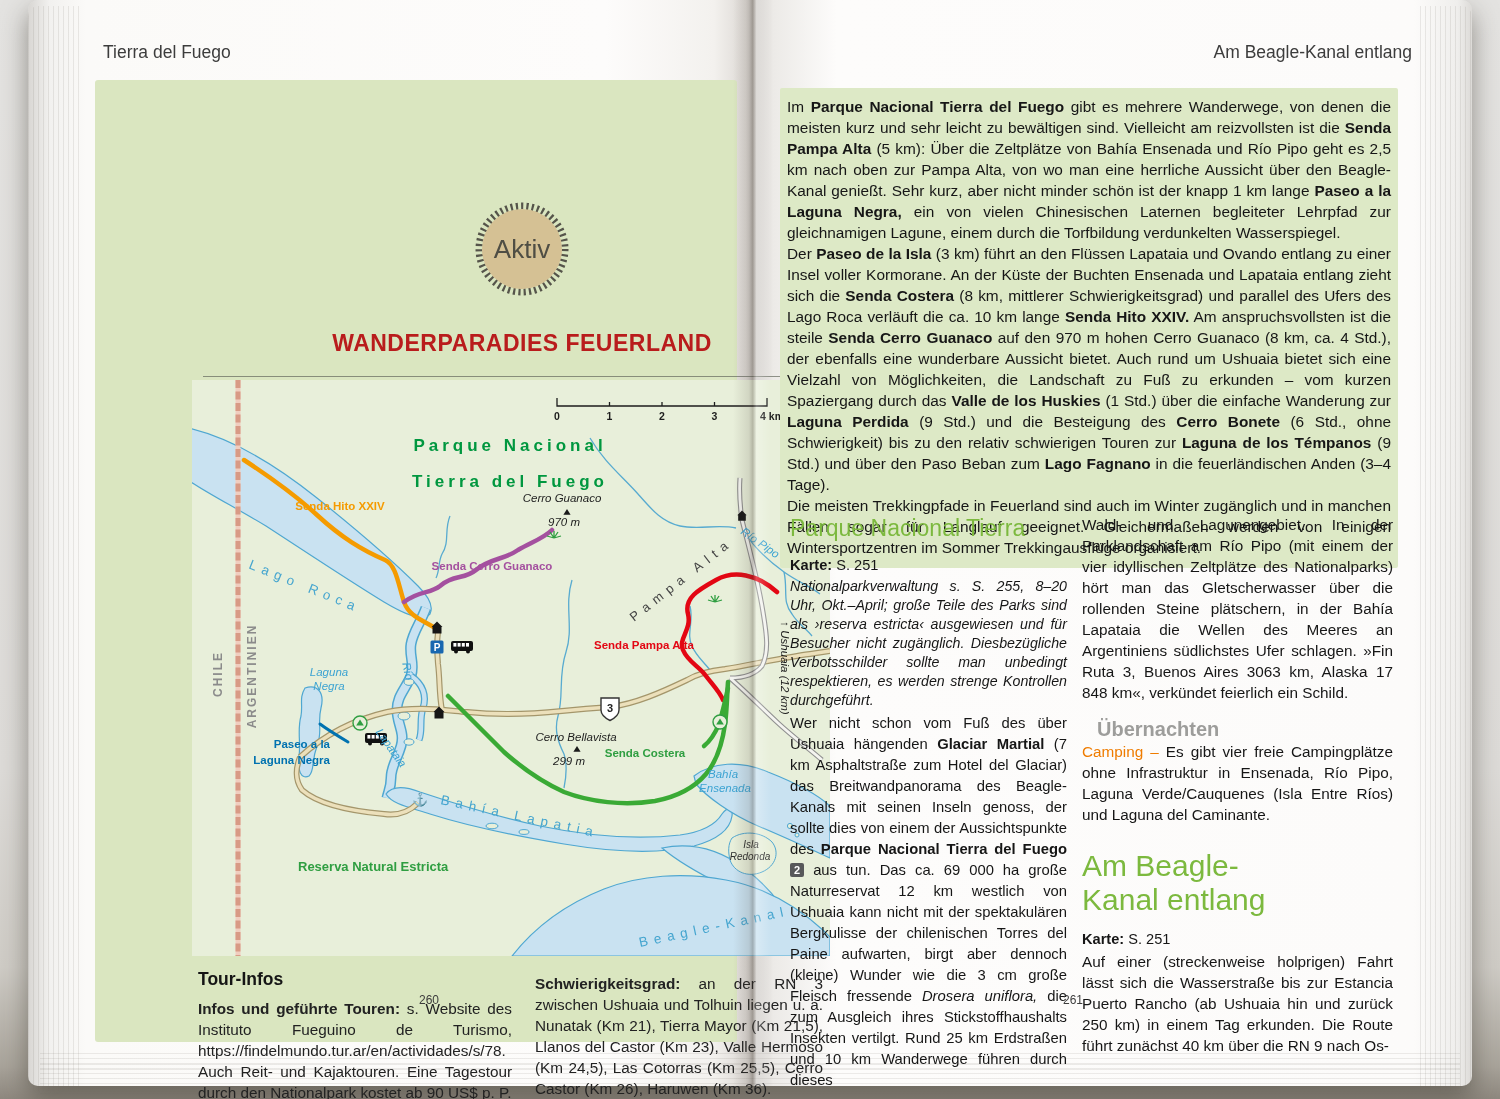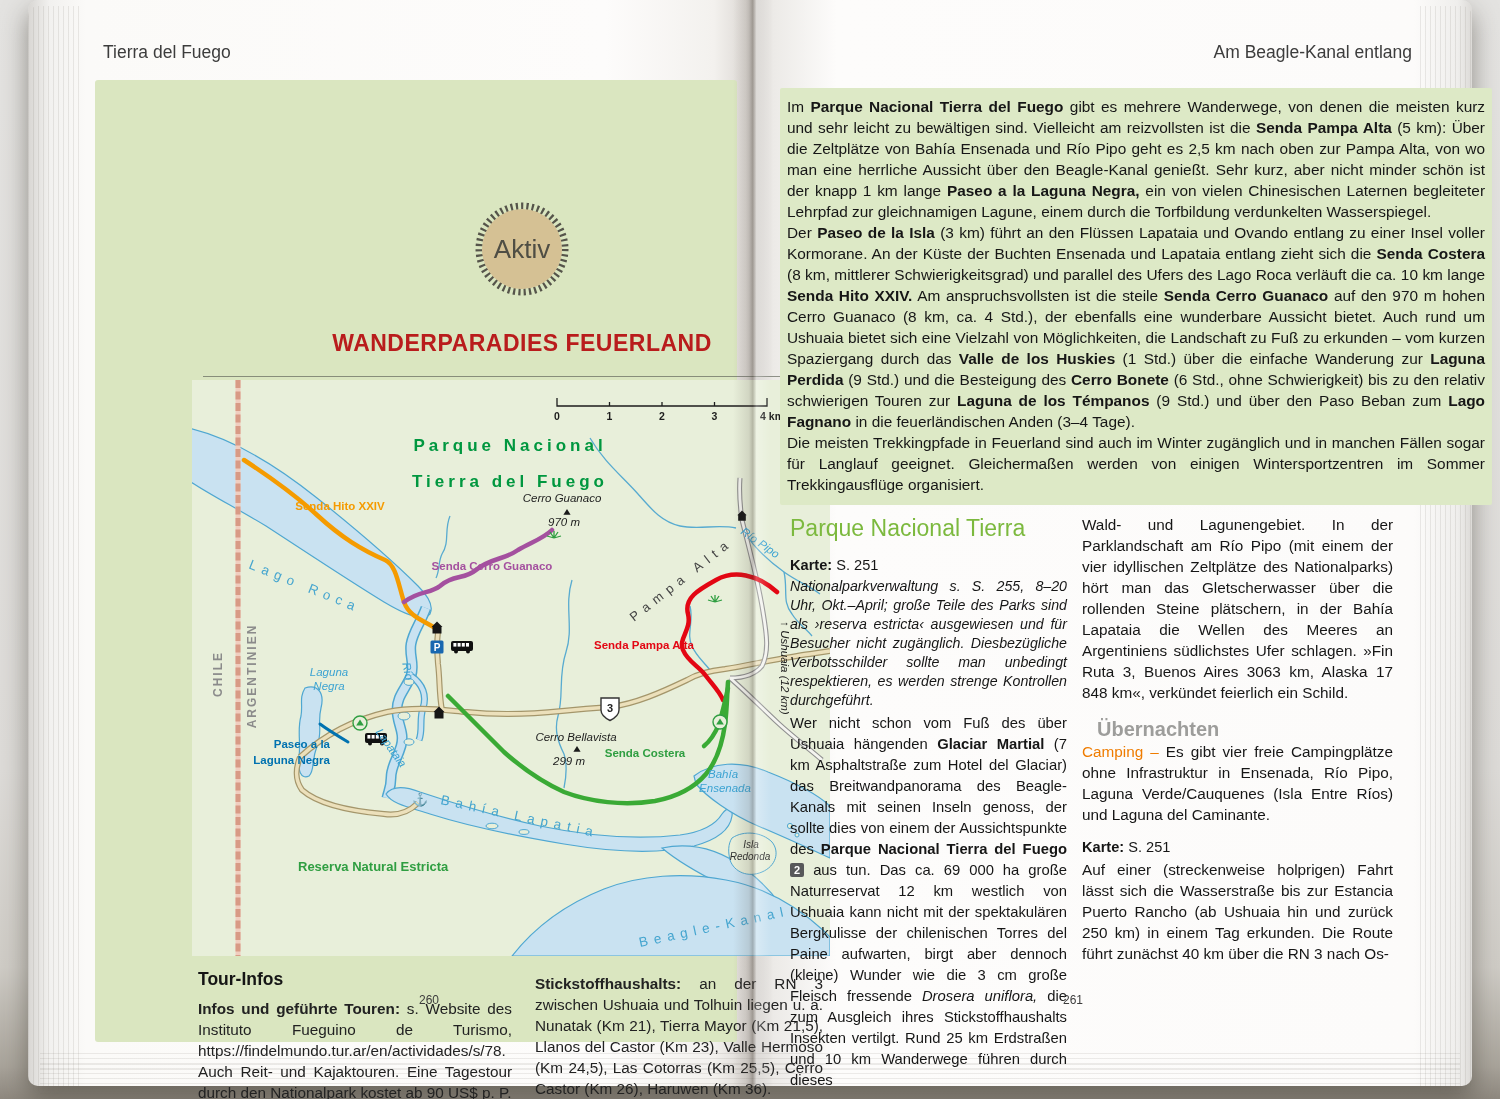--- a/index.html
+++ b/index.html
@@ -31,21 +31,21 @@
   .mapbox{position:absolute;left:97px;top:300px;width:638px;height:576px;background:#e8efda;overflow:hidden;}
   .mapbox svg{display:block;}
 
   
   .ti-title{position:absolute;left:103px;top:889px;font-size:17.5px;font-weight:bold;color:#151515;}
   .ti-col{position:absolute;font-size:15.3px;line-height:21px;text-align:justify;color:#222;}
   .ti-col.c1{left:103px;top:918px;width:314px;}
   .ti-col.c2{left:440px;top:893px;width:288px;}
 
   
-  .intro{position:absolute;left:780px;top:88px;width:712px;background:#dde9c6;border-radius:2px;
+  .intro{position:absolute;left:780px;top:88px;width:618px;background:#dde9c6;border-radius:2px;
     padding:8px 7px 10px 7px;box-sizing:border-box;font-size:15.4px;line-height:21px;text-align:justify;color:#161616;}
   .intro p{margin:0;}
   .colA{position:absolute;left:790px;top:514px;width:277px;}
   .colB{position:absolute;left:1082px;top:514px;width:311px;}
   .h-green{color:#7cb93e;font-size:23px;line-height:29px;font-weight:400;}
   .h-green .arrow{color:#7cb93e;font-size:12px;margin-left:26px;vertical-align:2px;}
   .h-green .ref{color:#1a1a1a;font-size:19px;margin-left:7px;}
   .karte{margin-top:13px;font-size:14.6px;line-height:19px;color:#161616;}
   .karte .lbl{font-weight:bold;}
   .itblock{margin-top:2px;font-size:14.2px;line-height:19px;font-style:italic;text-align:justify;color:#161616;}
@@ -255,21 +255,21 @@
       <text class="t-blue-big" transform="translate(248,424) rotate(12)">Bahía Lapatia</text>
       <text class="t-reserva" x="106" y="491">Reserva Natural Estricta</text>
       <text class="t-blue-big" transform="translate(448,567) rotate(-12)">Beagle-Kanal</text>
       <text class="t-isla" x="559" y="468">Isla</text>
       <text class="t-isla" x="558" y="480">Redonda</text>
     </svg>
     </div>
 
     <div class="ti-title">Tour-Infos</div>
     <div class="ti-col c1"><span class="b">Infos und geführte Touren:</span><span> s. Website des Instituto Fueguino de Turismo, https://findelmundo.tur.ar/en/actividades/s/78. Auch Reit- und Kajaktouren. Eine Tagestour durch den Nationalpark kostet ab 90 US$ p. P.</span></div>
-    <div class="ti-col c2"><span class="b">Stickstoffhaushalts:</span><span> an der RN 3 zwischen Ushuaia und Tolhuin liegen u. a. Nunatak (Km 21), Tierra Mayor (Km 21,5), Llanos del Castor (Km 23), Valle Hermoso (Km 24,5), Las Cotorras (Km 25,5), Cerro Castor (Km 26), Haruwen (Km 36).</span></div>
+    <div class="ti-col c2"><span class="b">Schwierigkeitsgrad:</span><span> an der RN 3 zwischen Ushuaia und Tolhuin liegen u. a. Nunatak (Km 21), Tierra Mayor (Km 21,5), Llanos del Castor (Km 23), Valle Hermoso (Km 24,5), Las Cotorras (Km 25,5), Cerro Castor (Km 26), Haruwen (Km 36).</span></div>
   </div>
 
   <div class="pagenum" style="left:403px;width:52px;text-align:center;">260</div>
 
   <div class="runhead right">Am Beagle-Kanal entlang</div>
 
   <div class="intro">
     <p><span>Im </span><span class="b">Parque Nacional Tierra del Fuego</span><span> gibt es mehrere Wanderwege, von denen die meisten kurz und sehr leicht zu bewältigen sind. Vielleicht am reizvollsten ist die </span><span class="b">Senda Pampa Alta</span><span> (5 km): Über die Zeltplätze von Bahía Ensenada und Río Pipo geht es 2,5 km nach oben zur Pampa Alta, von wo man eine herrliche Aussicht über den Beagle-Kanal genießt. Sehr kurz, aber nicht minder schön ist der knapp 1 km lange </span><span class="b">Paseo a la Laguna Negra,</span><span> ein von vielen Chinesischen Laternen begleiteter Lehrpfad zur gleichnamigen Lagune, einem durch die Torfbildung verdunkelten Wasserspiegel.</span></p>
     <p><span>Der </span><span class="b">Paseo de la Isla</span><span> (3 km) führt an den Flüssen Lapataia und Ovando entlang zu einer Insel voller Kormorane. An der Küste der Buchten Ensenada und Lapataia entlang zieht sich die </span><span class="b">Senda Costera</span><span> (8 km, mittlerer Schwierigkeitsgrad) und parallel des Ufers des Lago Roca verläuft die ca. 10 km lange </span><span class="b">Senda Hito XXIV.</span><span> Am anspruchsvollsten ist die steile </span><span class="b">Senda Cerro Guanaco</span><span> auf den 970 m hohen Cerro Guanaco (8 km, ca. 4 Std.), der ebenfalls eine wunderbare Aussicht bietet. Auch rund um Ushuaia bietet sich eine Vielzahl von Möglichkeiten, die Landschaft zu Fuß zu erkunden – vom kurzen Spaziergang durch das </span><span class="b">Valle de los Huskies</span><span> (1 Std.) über die einfache Wanderung zur </span><span class="b">Laguna Perdida</span><span> (9 Std.) und die Besteigung des </span><span class="b">Cerro Bonete</span><span> (6 Std., ohne Schwierigkeit) bis zu den relativ schwierigen Touren zur </span><span class="b">Laguna de los Témpanos</span><span> (9 Std.) und über den Paso Beban zum </span><span class="b">Lago Fagnano</span><span> in die feuerländischen Anden (3–4 Tage).</span></p>
     <p><span>Die meisten Trekkingpfade in Feuerland sind auch im Winter zugänglich und in manchen Fällen sogar für Langlauf geeignet. Gleichermaßen werden von einigen Wintersportzentren im Sommer Trekkingausflüge organisiert.</span></p>
@@ -283,22 +283,26 @@
       <span class="lbl">Karte:</span> <span>S. 251</span>
     </div>
     <div class="itblock">Nationalparkverwaltung s. S. 255, 8–20 Uhr, Okt.–April; große Teile des Parks sind als ›reserva estricta‹ ausgewiesen und für Besucher nicht zugänglich. Diesbezügliche Verbotsschilder sollte man unbedingt respektieren, es werden strenge Kontrollen durchgeführt.</div>
     <div class="bodyA"><span>Wer nicht schon vom Fuß des über Ushuaia hängenden </span><span class="b">Glaciar Martial</span><span> (7 km Asphaltstraße zum Hotel del Glaciar) das Breitwandpanorama des Beagle-Kanals mit seinen Inseln genoss, der sollte dies von einem der Aussichtspunkte des </span><span class="b">Parque Nacional Tierra del Fuego</span><span> </span><span class="refbadge">2</span><span> aus tun. Das ca. 69 000 ha große Naturreservat 12 km westlich von Ushuaia kann nicht mit der spektakulären Bergkulisse der chilenischen Torres del Paine aufwarten, birgt aber dennoch (kleine) Wunder wie die 3 cm große Fleisch fressende </span><span class="i">Drosera uniflora,</span><span> die zum Ausgleich ihres Stickstoffhaushalts Insekten vertilgt. Rund 25 km Erdstraßen und 10 km Wanderwege führen durch dieses</span></div>
   </div>
 
   <div class="colB">
     <p class="p">Wald- und Lagunengebiet. In der Parklandschaft am Río Pipo (mit einem der vier idyllischen Zeltplätze des Nationalparks) hört man das Gletscherwasser über die rollenden Steine plätschern, in der Bahía Lapataia die Wellen des Meeres an Argentiniens südlichstes Ufer schlagen. »Fin Ruta 3, Buenos Aires 3063 km, Alaska 17 848 km«, verkündet feierlich ein Schild.</p>
     <div class="h-gray">Übernachten</div>
     <p class="p"><span class="orange">Camping – </span><span>Es gibt vier freie Campingplätze ohne Infrastruktur in Ensenada, Río Pipo, Laguna Verde/Cauquenes (Isla Entre Ríos) und Laguna del Caminante.</span></p>
+    <div class="h-beagle">
+      <div>Am Beagle-</div>
+      <div>Kanal entlang</div>
+    </div>
     <div class="karte">
       <span class="lbl">Karte:</span> <span>S. 251</span>
     </div>
-    <p class="p" style="margin-top:2px;">Auf einer (streckenweise holprigen) Fahrt lässt sich die Wasserstraße bis zur Estancia Puerto Rancho (ab Ushuaia hin und zurück 250 km) in einem Tag erkunden. Die Route führt zunächst 40 km über die RN 3 nach Os-</p>
+    <p class="p" style="margin-top:2px;">Auf einer (streckenweise holprigen) Fahrt lässt sich die Wasserstraße bis zur Estancia Puerto Rancho (ab Ushuaia hin und zurück 250 km) in einem Tag erkunden. Die Route führt zunächst 40 km über die RN 9 nach Os-</p>
   </div>
 
   <div class="pagenum" style="left:1031px;width:52px;text-align:right;">261</div>
 
   <div class="spine"></div>
 </div>
 
 </body></html>

